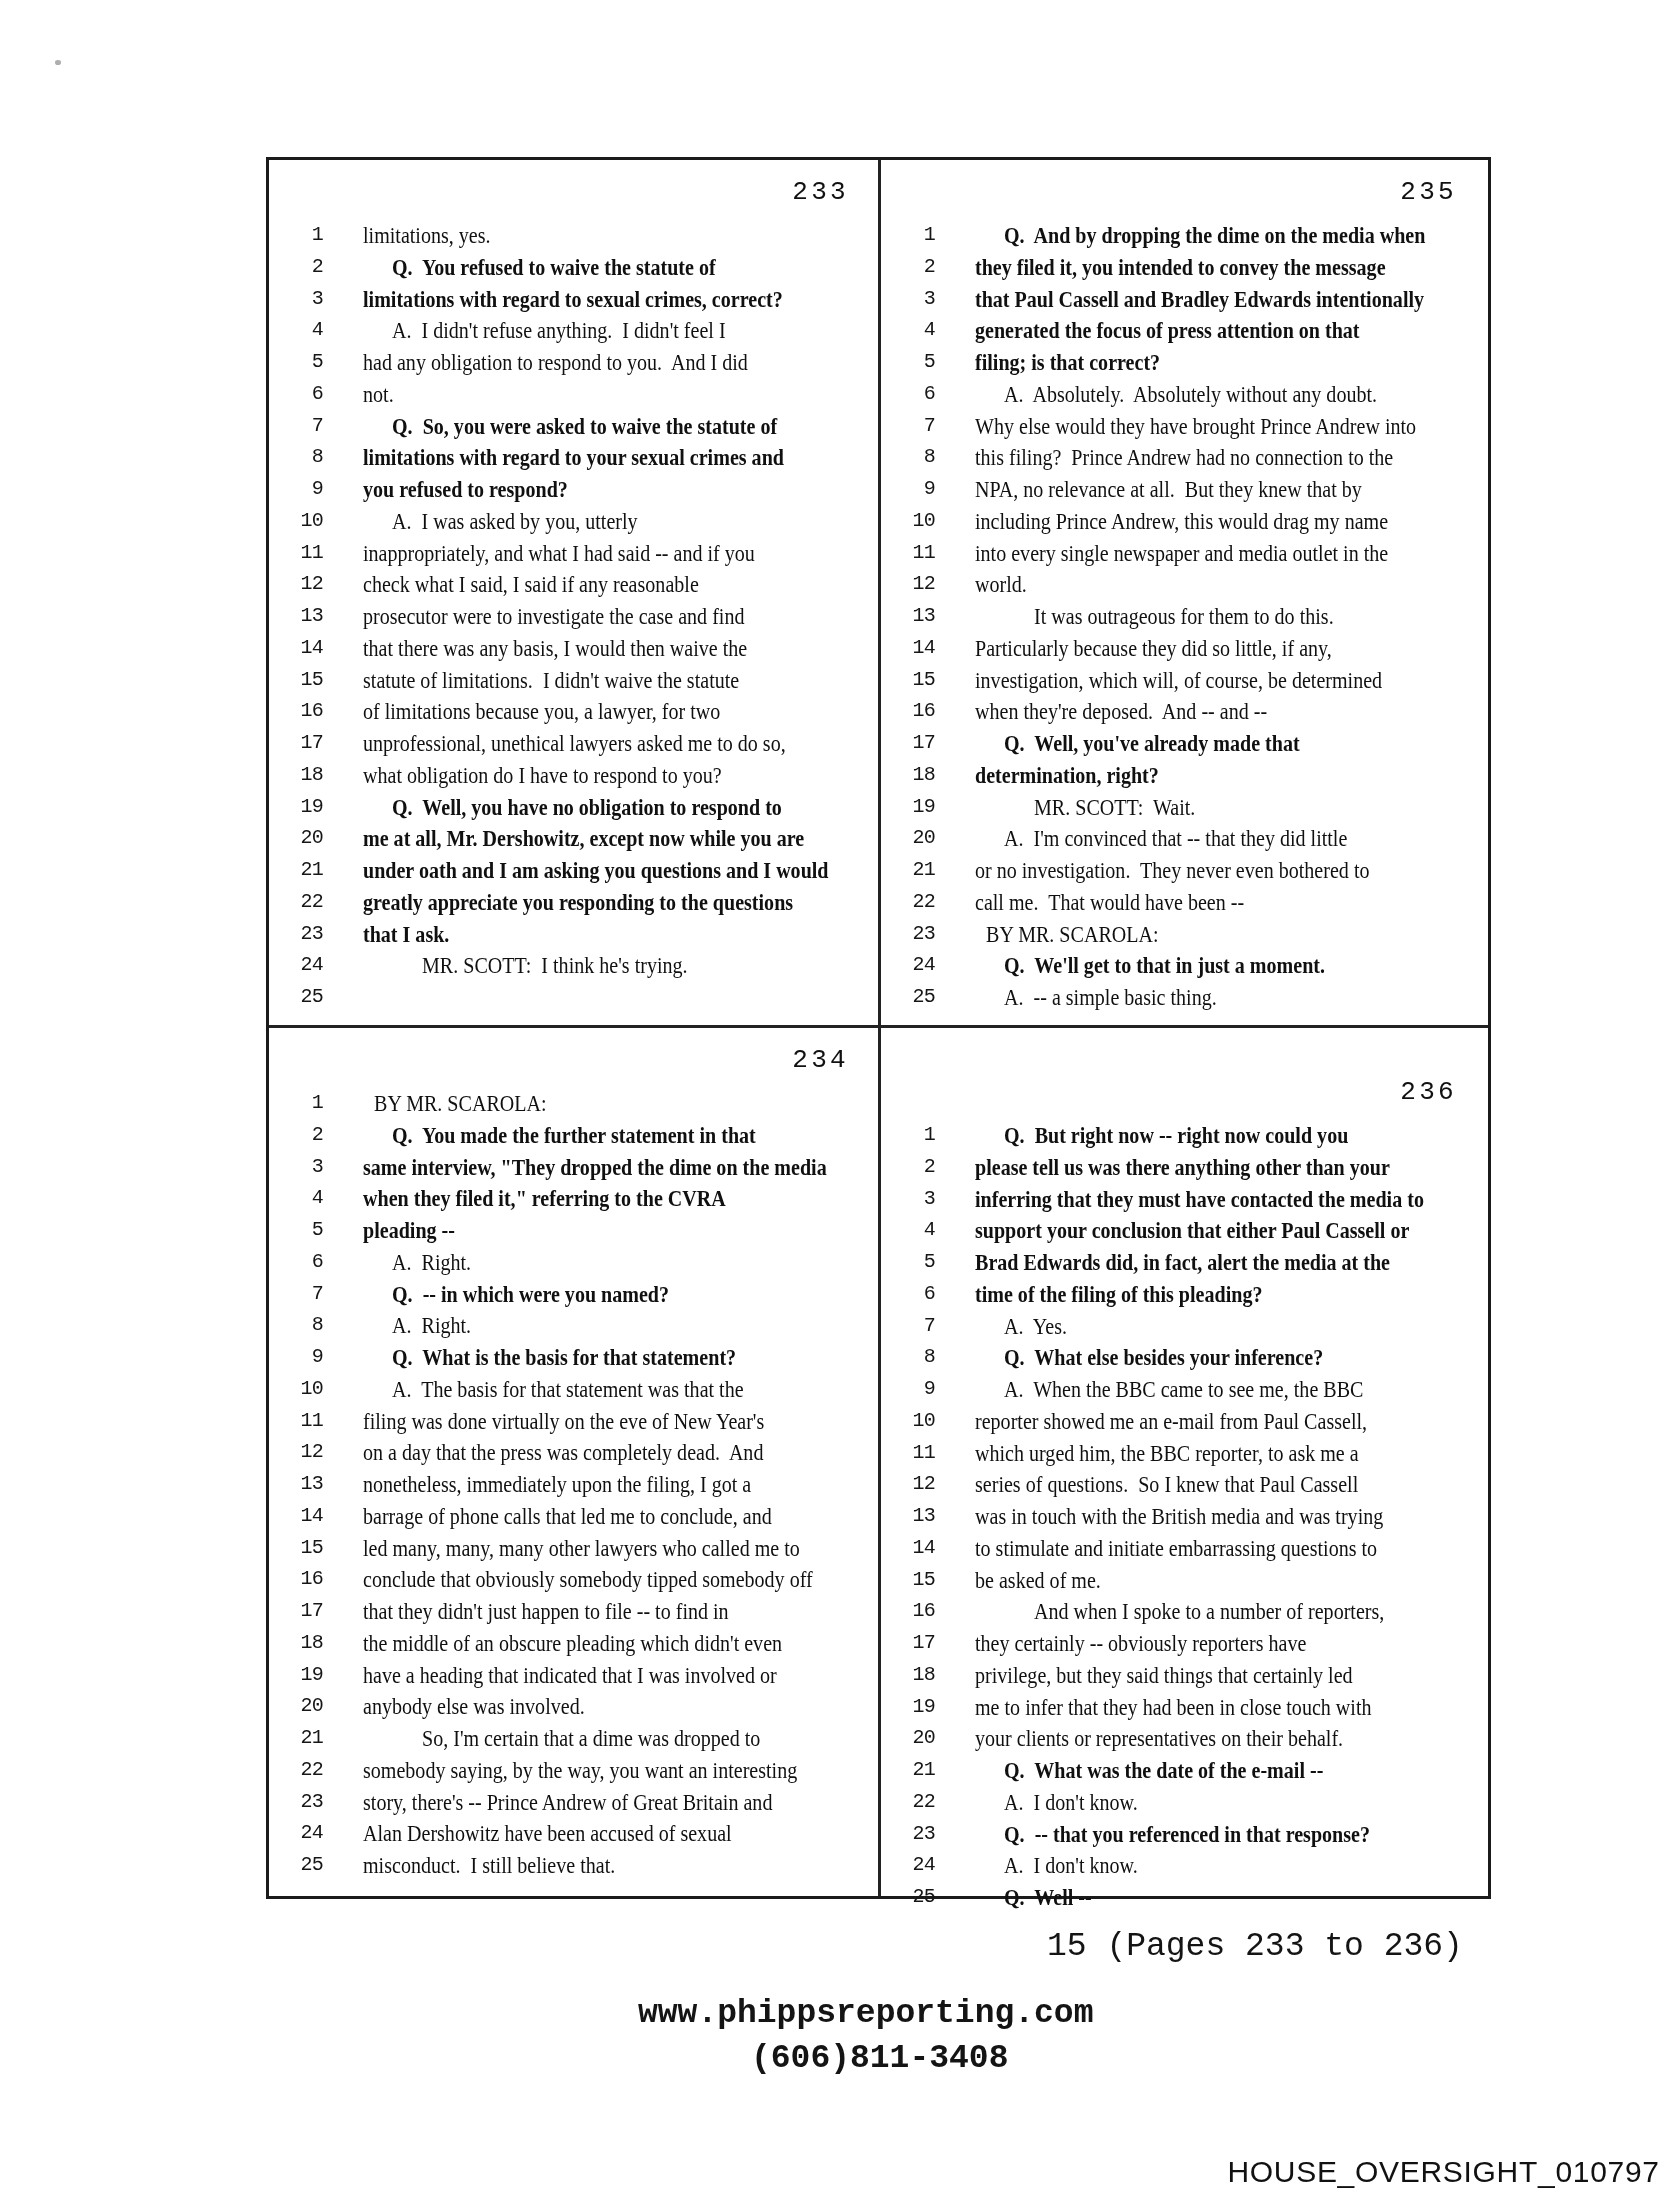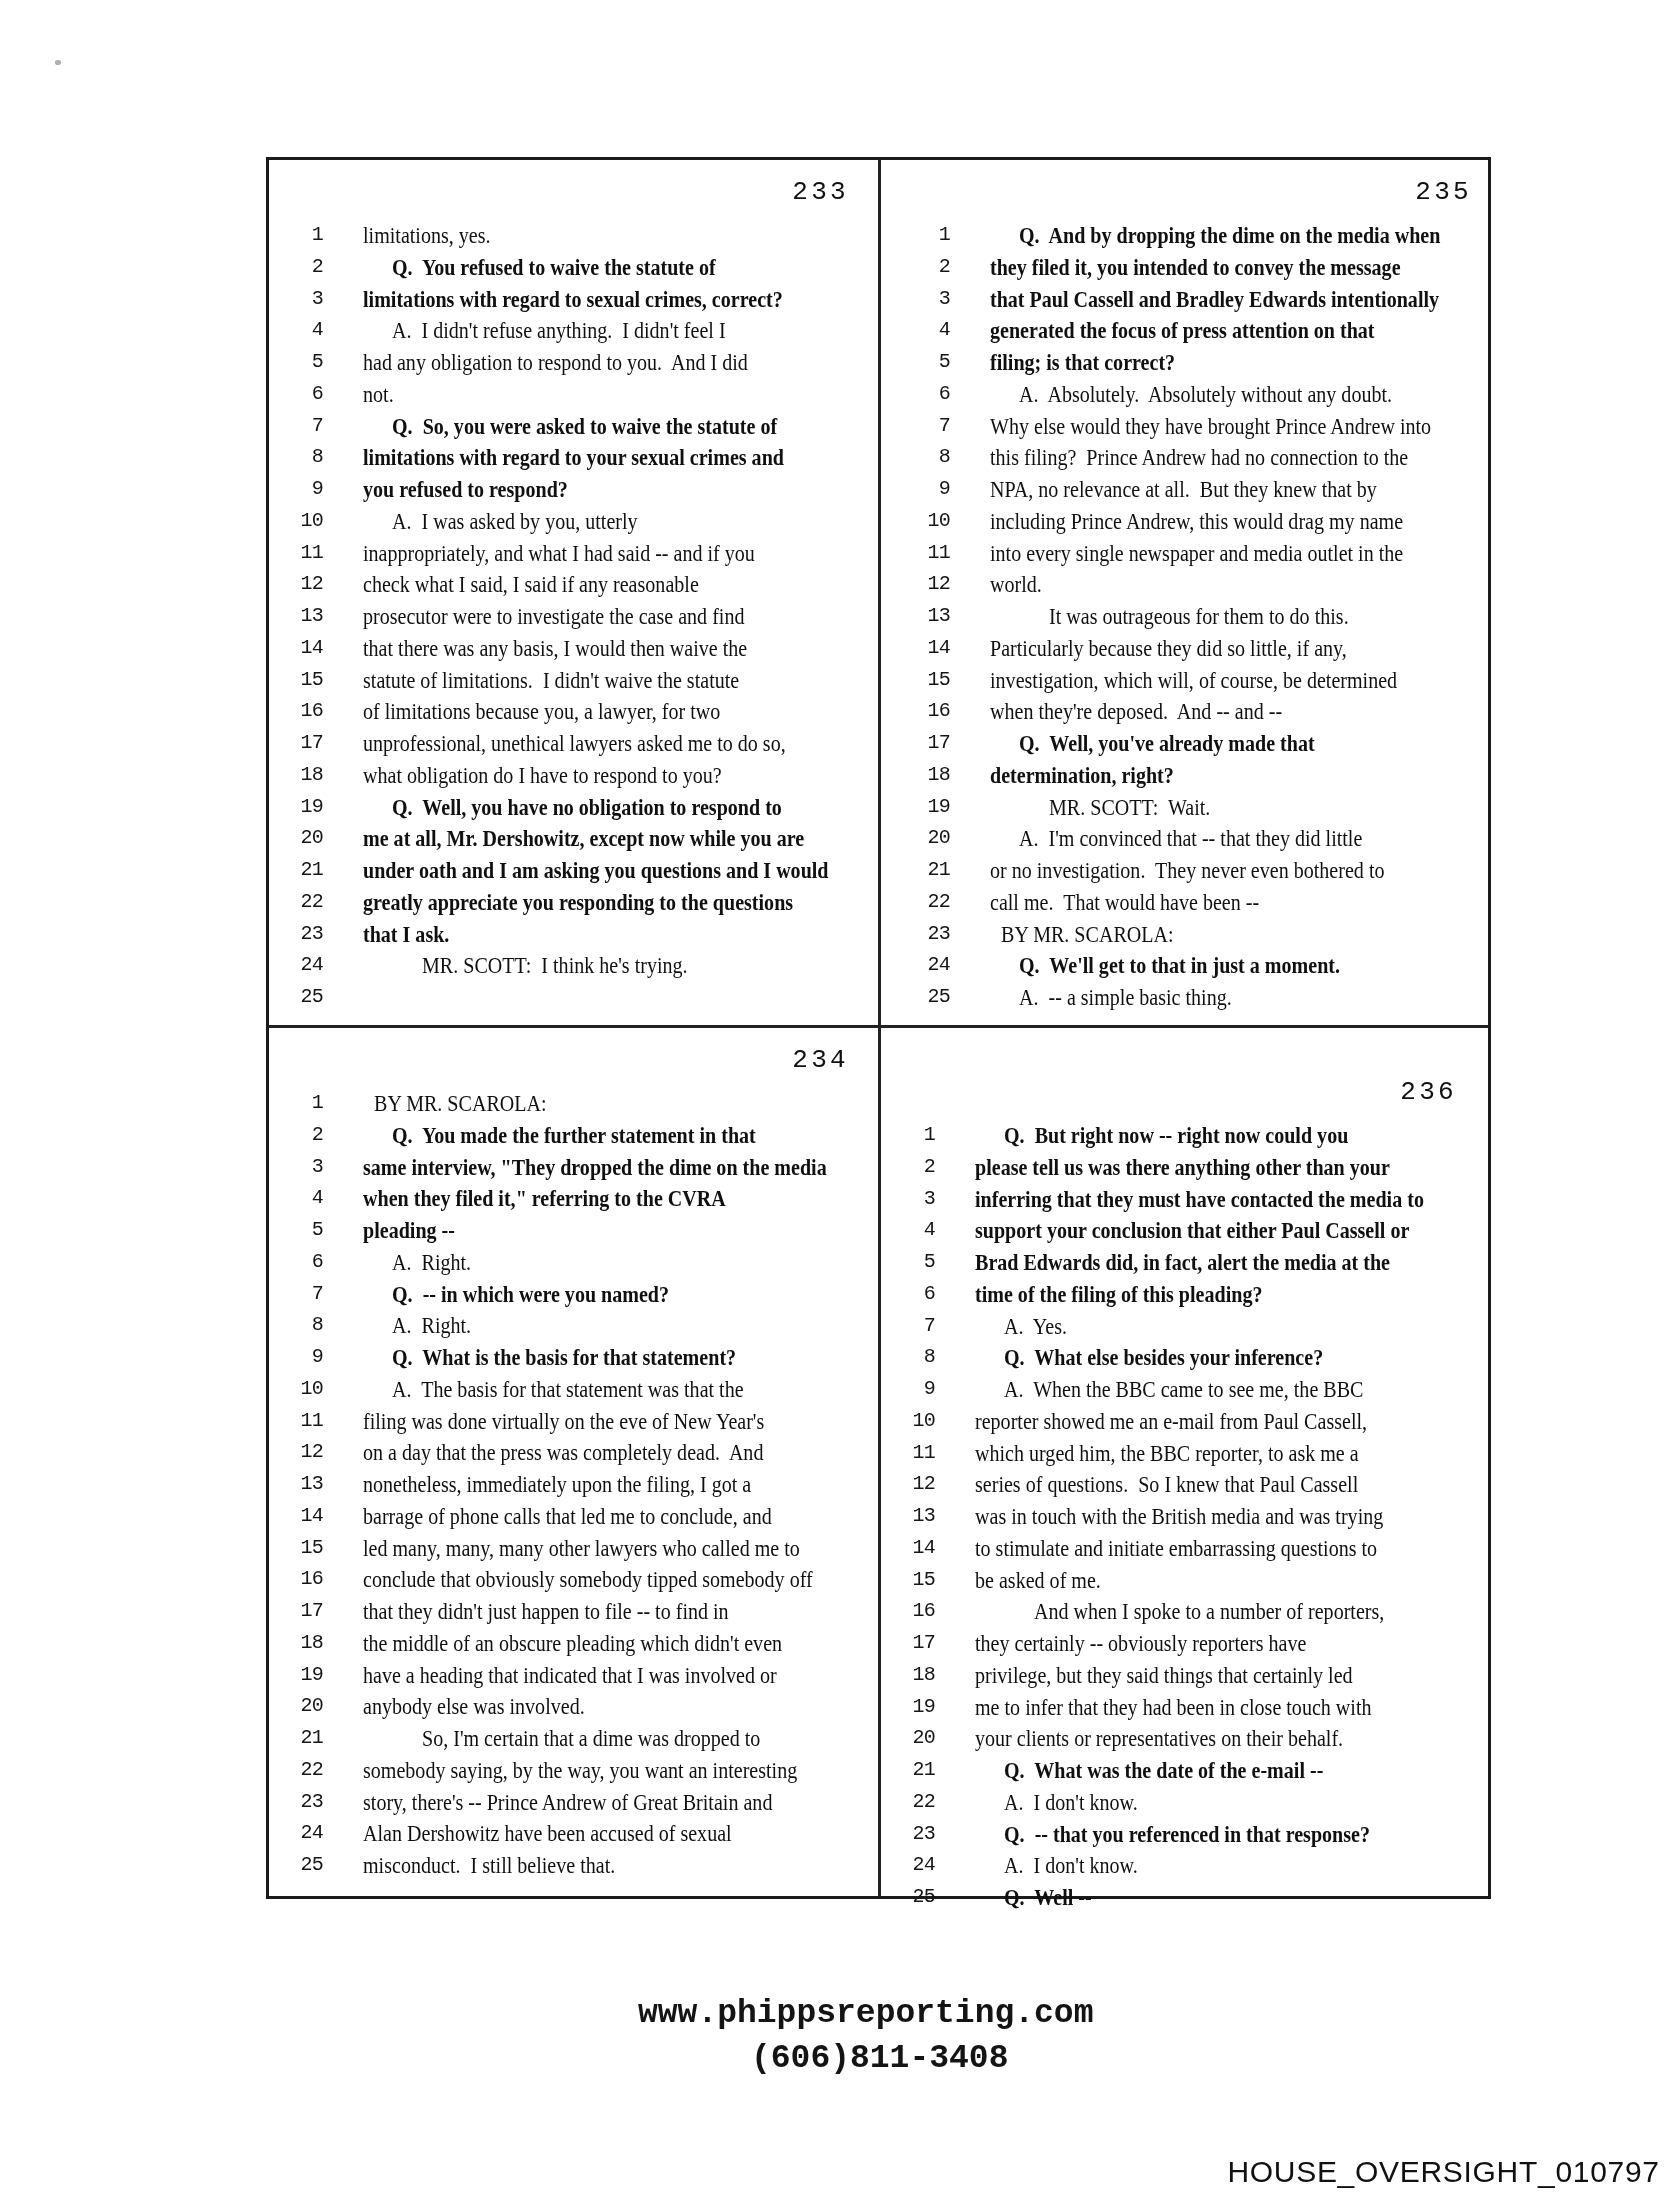--- a/index.html
+++ b/index.html
@@ -19,21 +19,21 @@
   .grid-box{
     position:absolute;left:266px;top:157px;
     width:1225px;height:1742px;
     border:3.9px solid #1b1b1b;
     box-sizing:border-box;
   }
   .vdiv{position:absolute;left:609px;top:0;bottom:0;width:2.6px;background:#222;}
   .hdiv{position:absolute;left:0;right:0;top:865px;height:2.6px;background:#222;}
   .quad{position:absolute;}
   .quad.tl{left:0;top:0;width:609px;height:865px;}
-  .quad.tr{left:612px;top:0;width:605px;height:865px;margin-left:15px;}
+  .quad.tr{left:612px;top:0;width:605px;height:865px;}
   .quad.bl{left:0;top:868px;width:609px;height:867px;}
   .quad.br{left:612px;top:868px;width:605px;height:867px;margin-top:32px;}
   .page-num{
     position:absolute;top:17px;right:29px;
     font-family:"Liberation Mono",monospace;
     font-size:26px;letter-spacing:3.3px;color:#111;
   }
   .lines{position:absolute;inset:0;}
   .line{position:absolute;left:0;right:0;height:32px;}
   .ln{
@@ -498,18 +498,19 @@
             <span class="tx i2">A.  I don't know.</span>
           </div>
           <div class="line" style="top: 822px;">
             <span class="ln">25</span>
             <span class="tx i2 b">Q.  Well --</span>
           </div>
         </div>
     </section>
   </div>
 
+  <div class="f-pageinfo">15 (Pages 233 to 236)</div>
   <div class="f-site">www.phippsreporting.com</div>
   <div class="f-phone">(606)811-3408</div>
   <div class="bates">HOUSE_OVERSIGHT_010797</div>
 
 </div>
 
 
 </body></html>

